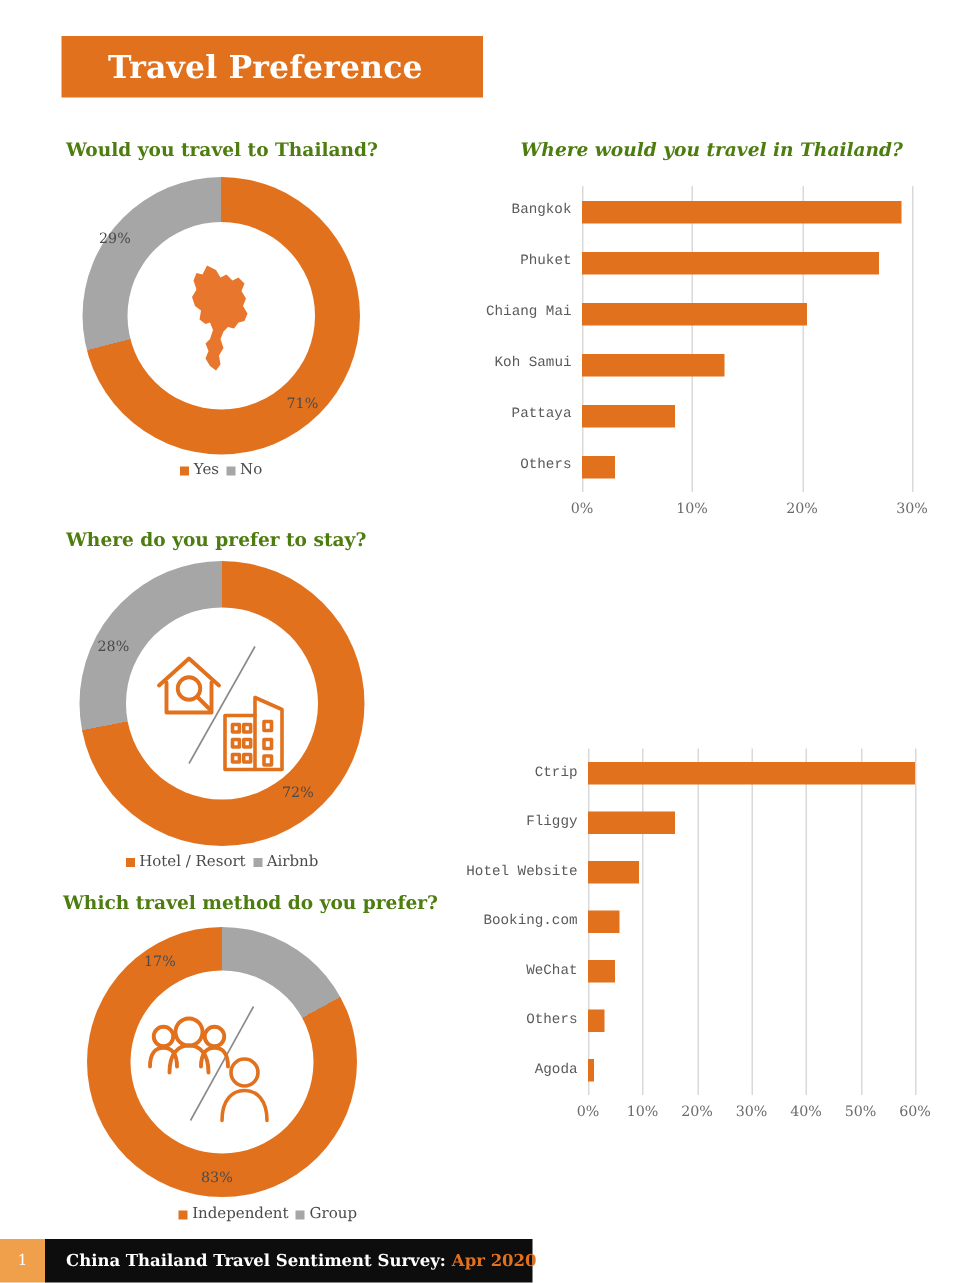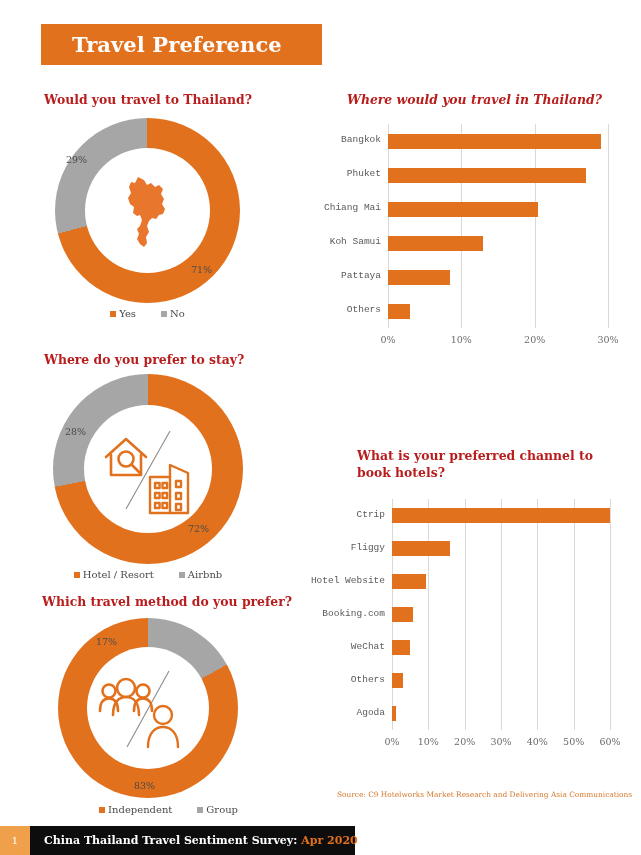--- a/index.html
+++ b/index.html
@@ -38,21 +38,21 @@
     color: #ffffff;
     font-size: 21px;
     font-weight: bold;
     letter-spacing: 0.1px;
     font-family: "DejaVu Serif", "Liberation Serif", serif;
   }
 
   
   .section-title {
     position: absolute;
-    color: #b91c1c;
+    color: #4d7c0f;
     font-weight: bold;
     font-size: 12.4px;
     font-family: "DejaVu Serif", "Liberation Serif", serif;
     line-height: 1.35;
   }
   #q1-title { left: 44px;  top: 92px;  width: 250px; }
   #q2-title { left: 44px;  top: 352px; width: 250px; }
   #q3-title { left: 42px;  top: 594px; width: 260px; }
   #q4-title { left: 347px; top: 92px;  width: 280px; font-style: italic; }
   #q5-title { left: 357px; top: 448px; width: 260px; }
@@ -82,21 +82,21 @@
     display: flex;
     align-items: center;
     justify-content: center;
     pointer-events: none;
   }
   .legend {
     position: absolute;
     display: flex;
     align-items: center;
     justify-content: center;
-    gap: 25px;
+    gap: 5px;
     width: 100%;
     font-size: 10px;
     color: #4a4a4a;
     font-family: "DejaVu Serif", "Liberation Serif", serif;
   }
   .legend-item { display: flex; align-items: center; gap: 3px; white-space: nowrap; }
   .legend-swatch { width: 6px; height: 6px; display: inline-block; }
 
   
   .barchart { position: absolute; }
@@ -190,21 +190,20 @@
 <div class="page">
 
   <div class="title-bar">
     <span class="title-text">Travel Preference</span>
   </div>
 
   <div class="section-title" id="q1-title">Would you travel to Thailand?</div>
   <div class="section-title" id="q3-title">Which travel method do you prefer?</div>
   <div class="section-title" id="q2-title">Where do you prefer to stay?</div>
   <div class="section-title" id="q4-title">Where would you travel in Thailand?</div>
-  <div class="section-title" id="q5-title">What is your preferred channel to book hotels?</div>
 
   <div class="donut-wrap" id="donut1-wrap" style="left:55px; top:118px; width:185px; height:210px;">
     <div class="donut" id="donut1" style="width: 185px; height: 185px; background: conic-gradient(rgb(226, 113, 29) 0deg, rgb(226, 113, 29) 71%, rgb(166, 166, 166) 71%, rgb(166, 166, 166) 100%);">
       <div class="hole" style="left:30px; top:30px; width:125px; height:125px;"></div>
       <div class="center-art">
         <svg width="60" height="80" viewBox="0 0 60 80" aria-hidden="true">
           <path fill="#E8762C" d="M20 6 L17 12 L13 11 L11 16 L13 22 L10 27 L12 33 L16 36 L15 42 L19 45 L22 44
             L24 49 L22 55 L19 58 L21 63 L19 68 L22 73 L26 76 L29 72 L28 66 L31 61 L29 55 L31 50 L34 47
             L38 48 L41 44 L45 43 L47 38 L44 33 L46 28 L43 23 L45 18 L41 14 L37 16 L33 12 L29 14 L26 9 Z"></path>
         </svg>
@@ -374,21 +373,20 @@
       <div class="bar-row" style="left: 82px; top: 178px; width: 10.9px; height: 15px;">
         <div class="bar" style="width: 100%; background: rgb(226, 113, 29);"></div>
       </div>
       <div class="cat-label" style="left: 0px; width: 75px; top: 178.5px;">Others</div>
       <div class="bar-row" style="left: 82px; top: 211px; width: 3.63333px; height: 15px;">
         <div class="bar" style="width: 100%; background: rgb(226, 113, 29);"></div>
       </div>
       <div class="cat-label" style="left: 0px; width: 75px; top: 211.5px;">Agoda</div>
     </div>
 
-  <div class="source-note">Source: C9 Hotelworks Market Research and Delivering Asia Communications</div>
 
   <div class="footer-num">1</div>
   <div class="footer-bar">
     <span class="f-main">China Thailand Travel Sentiment Survey:</span>
     <span class="f-date">Apr 2020</span>
   </div>
 
 </div>
 
 </body></html>

